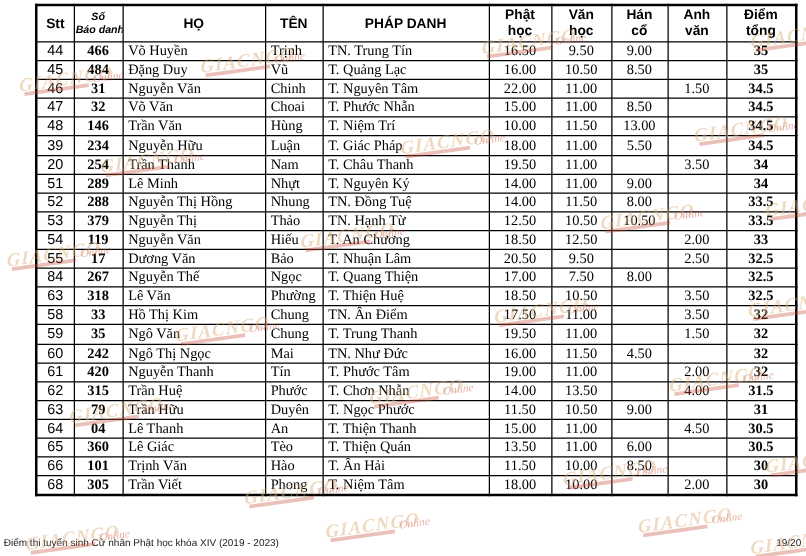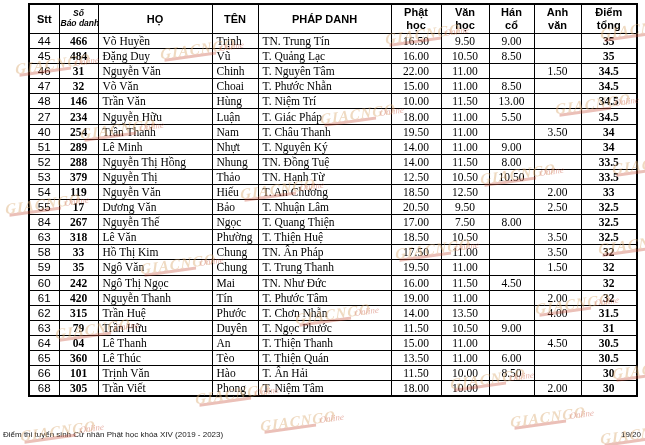--- a/index.html
+++ b/index.html
@@ -261,33 +261,33 @@
           <td class="c-name">Trần Văn</td>
           <td class="c-name">Hùng</td>
           <td class="c-name">T. Niệm Trí</td>
           <td class="c-score">10.00</td>
           <td class="c-score">11.50</td>
           <td class="c-score">13.00</td>
           <td class="c-score"></td>
           <td class="c-total">34.5</td>
         </tr>
         <tr>
-          <td class="c-stt">27</td>
+          <td class="c-stt">39</td>
           <td class="c-sbd">234</td>
           <td class="c-name">Nguyễn Hữu</td>
           <td class="c-name">Luận</td>
           <td class="c-name">T. Giác Pháp</td>
           <td class="c-score">18.00</td>
           <td class="c-score">11.00</td>
           <td class="c-score">5.50</td>
           <td class="c-score"></td>
           <td class="c-total">34.5</td>
         </tr>
         <tr>
-          <td class="c-stt">40</td>
+          <td class="c-stt">20</td>
           <td class="c-sbd">254</td>
           <td class="c-name">Trần Thanh</td>
           <td class="c-name">Nam</td>
           <td class="c-name">T. Châu Thanh</td>
           <td class="c-score">19.50</td>
           <td class="c-score">11.00</td>
           <td class="c-score"></td>
           <td class="c-score">3.50</td>
           <td class="c-total">34</td>
         </tr>
@@ -373,21 +373,21 @@
           <td class="c-score">10.50</td>
           <td class="c-score"></td>
           <td class="c-score">3.50</td>
           <td class="c-total">32.5</td>
         </tr>
         <tr>
           <td class="c-stt">58</td>
           <td class="c-sbd">33</td>
           <td class="c-name">Hồ Thị Kim</td>
           <td class="c-name">Chung</td>
-          <td class="c-name">TN. Ân Pháp</td>
+          <td class="c-name">TN. Ân Điểm</td>
           <td class="c-score">17.50</td>
           <td class="c-score">11.00</td>
           <td class="c-score"></td>
           <td class="c-score">3.50</td>
           <td class="c-total">32</td>
         </tr>
         <tr>
           <td class="c-stt">59</td>
           <td class="c-sbd">35</td>
           <td class="c-name">Ngô Văn</td>
@@ -455,21 +455,21 @@
           <td class="c-name">T. Thiện Thanh</td>
           <td class="c-score">15.00</td>
           <td class="c-score">11.00</td>
           <td class="c-score"></td>
           <td class="c-score">4.50</td>
           <td class="c-total">30.5</td>
         </tr>
         <tr>
           <td class="c-stt">65</td>
           <td class="c-sbd">360</td>
-          <td class="c-name">Lê Thúc</td>
+          <td class="c-name">Lê Giác</td>
           <td class="c-name">Tèo</td>
           <td class="c-name">T. Thiện Quán</td>
           <td class="c-score">13.50</td>
           <td class="c-score">11.00</td>
           <td class="c-score">6.00</td>
           <td class="c-score"></td>
           <td class="c-total">30.5</td>
         </tr>
         <tr>
           <td class="c-stt">66</td>

